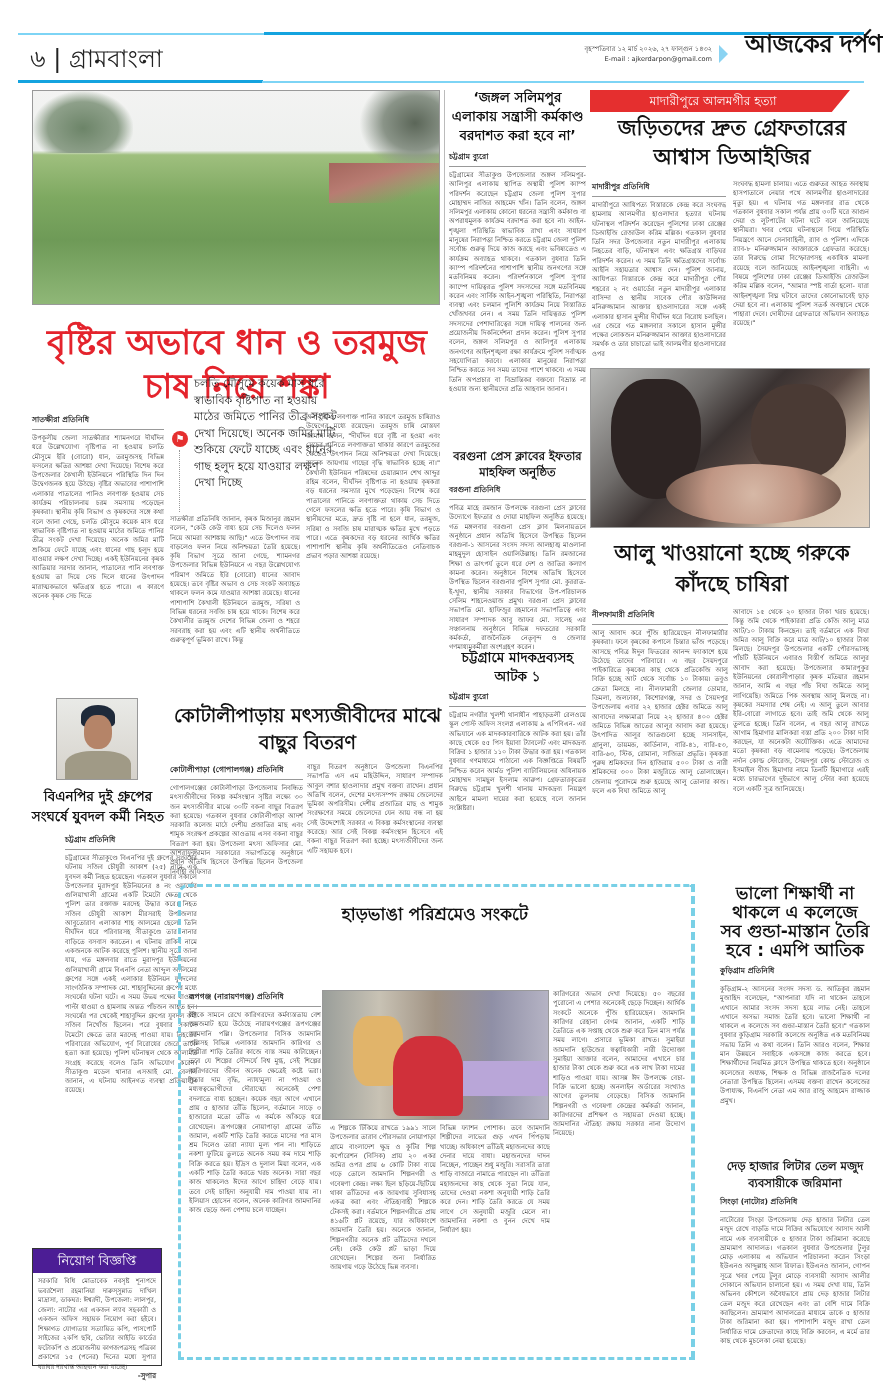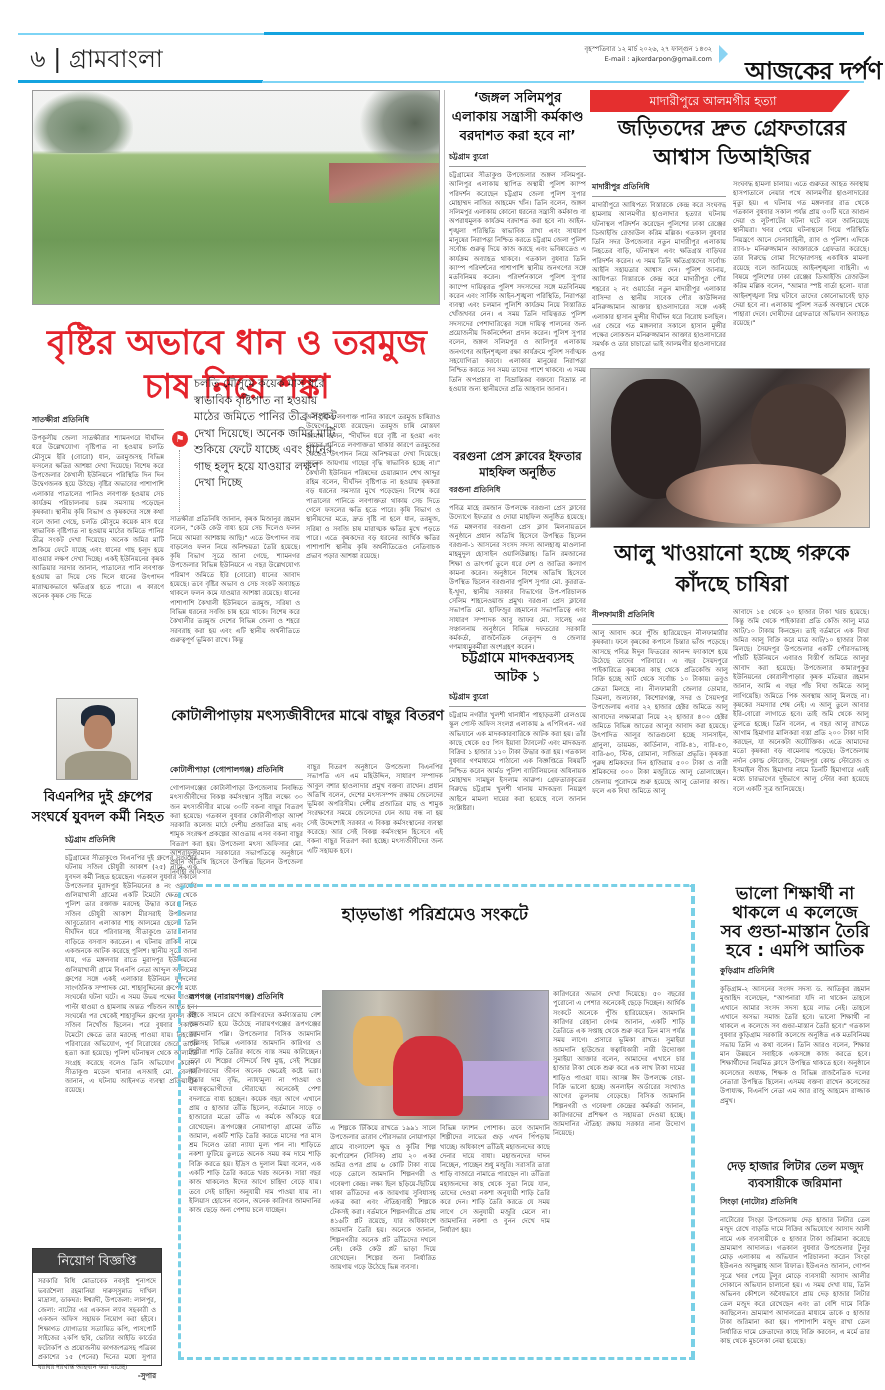--- a/index.html
+++ b/index.html
@@ -10,32 +10,32 @@
   .byline { font-size: 7.6px; font-weight: bold; color: #222; border-bottom: 1px solid #999; padding-bottom: 3px; margin-bottom: 4px; }
   .hl { font-family: "DejaVu Sans", sans-serif; color: #111; text-align: center; line-height: 1.15; font-weight: bold; }
   .photo { position: absolute; border: 1px solid #999; overflow: hidden; }
 
   
   .mast-top-line { position: absolute; top: 33px; height: 2px; background: #7dd4f5; }
   .mast-bot-line { position: absolute; top: 80px; height: 3px; }
   .page-no { position: absolute; left: 30px; top: 40px; font-size: 24px; color: #222; }
   .dateline { position: absolute; left: 562px; top: 44px; font-size: 6.6px; color: #333; text-align: right; width: 150px; line-height: 10px; }
   .arrow { position: absolute; left: 719px; top: 45px; width: 0; height: 0; border-top: 9px solid transparent; border-bottom: 9px solid transparent; border-left: 9px solid #8ad3f2; }
-  .brand { position: absolute; left: 745px; top: 52px; font-size: 24px; font-weight: bold; color: #111; letter-spacing: -0.5px; }
+  .brand { position: absolute; left: 745px; top: 25px; font-size: 24px; font-weight: bold; color: #111; letter-spacing: -0.5px; }
 
   .vrule { position: absolute; width: 1px; background: #bbb; }
 
   .redbar { position: absolute; left: 590px; top: 90px; width: 260px; height: 22px; background: #e52f2f; clip-path: polygon(0 0, 100% 0, 93% 100%, 0 100%); color: #fff; font-size: 12px; text-align: center; line-height: 22px; padding-right: 14px; }
   .quote-icon { position: absolute; left: 172px; top: 431px; width: 16px; height: 16px; border-radius: 50%; background: #e52f2f; color: #fff; font-size: 10px; text-align: center; line-height: 16px; }
   .pull { position: absolute; left: 194px; top: 376px; width: 148px; font-size: 11px; line-height: 16.5px; color: #222; }
   .dash-box { position: absolute; left: 178px; top: 884px; width: 515px; height: 475px; border: 3px dashed #79d0e6; border-right: none; border-bottom: none; border-radius: 10px 0 0 0; }
   .dash-right { position: absolute; left: 691px; top: 884px; width: 4px; height: 475px; border-left: 4px dashed #79d0e6; }
   .dash-bottom { position: absolute; left: 178px; top: 1357px; width: 517px; height: 3px; border-top: 3px dashed #79d0e6; }
   .ad-box { position: absolute; left: 32px; top: 1248px; width: 130px; height: 118px; border: 1px solid #333; }
-  .ad-head { background: #404040; color: #fff; font-size: 13px; text-align: center; height: 24px; line-height: 24px; }
+  .ad-head { background: #4c1d95; color: #fff; font-size: 13px; text-align: center; height: 24px; line-height: 24px; }
   .ad-body { padding: 4px 5px; font-size: 6.5px; line-height: 9.5px; color: #333; text-align: justify; }
   .ad-sign { text-align: right; font-weight: bold; font-size: 7px; }
 </style>
 </head>
 <body>
 
 <div class="mast-top-line" style="left:18px;width:250px;"></div>
 <div class="mast-top-line" style="left:264px;width:600px;top:32px;height:3px;background:#14a3df;"></div>
 <div class="page-no">
   <span>৬ |</span>
@@ -104,21 +104,21 @@
   <div style="position:absolute;left:75px;top:95px;width:175px;height:60px;border-radius:50%;background:radial-gradient(circle,#d6b8a6 0%,#c09684 50%,#6b5348 100%);"></div>
 </div>
 
 <div class="hl abs" style="left:592px;top:538px;width:280px;font-size:21px;line-height:31px;">আলু খাওয়ানো হচ্ছে গরুকে কাঁদছে চাষিরা</div>
 <div class="abs" style="left:592px;top:608px;width:136px;">
   <div class="byline">নীলফামারী প্রতিনিধি</div>
   <div class="txt" style="height:262px;">আলু আবাদ করে পুঁজি হারিয়েছেন নীলফামারীর কৃষকরা। ফলে কৃষকের কপালে চিন্তার ভাঁজ পড়েছে। আসছে পবিত্র ঈদুল ফিতরের আনন্দ ফ্যাকাশে হয়ে উঠেছে তাদের পরিবারে। এ বছর সৈয়দপুরে পাইকারিতে কৃষকের কাছ থেকে প্রতিকেজি আলু বিক্রি হচ্ছে আট থেকে সর্বোচ্চ ১০ টাকায়। তবুও ক্রেতা মিলছে না। নীলফামারী জেলার ডোমার, ডিমলা, জলঢাকা, কিশোরগঞ্জ, সদর ও সৈয়দপুর উপজেলায় এবার ২২ হাজার হেক্টর জমিতে আলু আবাদের লক্ষ্যমাত্রা নিয়ে ২২ হাজার ৪০০ হেক্টর জমিতে বিভিন্ন জাতের আলুর আবাদ করা হয়েছে। উৎপাদিত আলুর জাতগুলো হচ্ছে সানসাইন, গ্রানুলা, ডায়মন্ড, কার্ডিনাল, বারি-৪১, বারি-৫৩, বারি-৬৩, স্টিক, রোমানা, সাজিতা প্রভৃতি। কৃষকরা পুরুষ শ্রমিকদের দিন হাজিরায় ৫০০ টাকা ও নারী শ্রমিকদের ৩০০ টাকা মজুরিতে আলু তোলাচ্ছেন। জেলায় পুরোদমে শুরু হয়েছে আলু তোলার কাজ। ফলে এক বিঘা জমিতে আলু</div>
 </div>
 <div class="txt abs" style="left:733px;top:608px;width:136px;height:268px;">আবাদে ১৫ থেকে ২০ হাজার টাকা খরচ হয়েছে। কিন্তু জমি থেকে পাইকাররা প্রতি কেজি আলু মাত্র আট/১০ টাকায় কিনছেন। তাই বর্তমানে এক বিঘা জমির আলু বিক্রি করে মাত্র আট/১০ হাজার টাকা মিলছে। সৈয়দপুর উপজেলার একটি পৌরসভাসহ পাঁচটি ইউনিয়নে এবারও বিস্তীর্ণ জমিতে আলুর আবাদ করা হয়েছে। উপজেলার কামারপুকুর ইউনিয়নের কোরালীপাড়ার কৃষক মতিয়ার রহমান জানান, আমি এ বছর পাঁচ বিঘা জমিতে আলু লাগিয়েছি। জমিতে পিক অবস্থায় আলু মিলছে না। কৃষকের সমস্যার শেষ নেই। এ আলু তুলে আবার ইরি-বোরো লাগাতে হবে। তাই জমি থেকে আলু তুলতে হচ্ছে। তিনি বলেন, এ বছর আলু রাখতে আগাম হিমাগার মালিকরা বস্তা প্রতি ২০০ টাকা দাবি করছেন, যা অনেকটা অযৌক্তিক। এতে আমাদের মতো কৃষকরা বড় বামেলায় পড়েছে। উপজেলায় নর্দান কোল্ড স্টোরেজ, সৈয়দপুর কোল্ড স্টোরেজ ও ইসমাইল বীজ হিমাগার নামে তিনটি হিমাগারে এরই মধ্যে চারভাগের দুইভাগে আলু স্টোর করা হয়েছে বলে একটি সূত্র জানিয়েছে।</div>
 
-<div class="hl abs" style="left:170px;top:702px;width:275px;font-size:14px;line-height:27px;">কোটালীপাড়ায় মৎস্যজীবীদের মাঝে বাছুর বিতরণ</div>
+<div class="hl abs" style="left:170px;top:702px;width:275px;font-size:19px;line-height:27px;">কোটালীপাড়ায় মৎস্যজীবীদের মাঝে বাছুর বিতরণ</div>
 <div class="abs" style="left:170px;top:763px;width:133px;">
   <div class="byline">কোটালীপাড়া (গোপালগঞ্জ) প্রতিনিধি</div>
   <div class="txt" style="height:96px;">গোপালগঞ্জের কোটালীপাড়া উপজেলায় নিবন্ধিত মৎস্যজীবীদের বিকল্প কর্মসংস্থান সৃষ্টির লক্ষ্যে ৩০ জন মৎস্যজীবীর মাঝে ৩০টি বকনা বাছুর বিতরণ করা হয়েছে। গতকাল বুধবার কোটালীপাড়া আদর্শ সরকারি কলেজ মাঠে দেশীয় প্রজাতির মাছ এবং শামুক সংরক্ষণ প্রকল্পের আওতায় এসব বকনা বাছুর বিতরণ করা হয়। উপজেলা মৎস্য অফিসার মো. আশরাফুজ্জামান সরকারের সভাপতিত্বে অনুষ্ঠানে প্রধান অতিথি হিসেবে উপস্থিত ছিলেন উপজেলা নির্বাহী অফিসার</div>
 </div>
 <div class="txt abs" style="left:307px;top:763px;width:136px;height:100px;">বাছুর বিতরণ অনুষ্ঠানে উপজেলা বিএনপির সভাপতি এস এম মহিউদ্দিন, সাধারণ সম্পাদক আবুল বশার হাওলাদার প্রমুখ বক্তব্য রাখেন। প্রধান অতিথি বলেন, দেশের মৎস্যসম্পদ রক্ষায় জেলেদের ভূমিকা অপরিসীম। দেশীয় প্রজাতির মাছ ও শামুক সংরক্ষণের সময়ে জেলেদের যেন আয় বন্ধ না হয় সেই উদ্দেশ্যেই সরকার এ বিকল্প কর্মসংস্থানের ব্যবস্থা করেছে। আর সেই বিকল্প কর্মসংস্থান হিসেবে এই বকনা বাছুর বিতরণ করা হচ্ছে। মৎস্যজীবীদের জন্য এটি সহায়ক হবে।</div>
 
 <div class="photo" style="left:56px;top:698px;width:82px;height:82px;background:linear-gradient(180deg,#e9eae7 0%,#d6d2cb 100%);">
   <div style="position:absolute;left:24px;top:6px;width:34px;height:22px;border-radius:50% 50% 20% 20%;background:#1f2a3a;"></div>
   <div style="position:absolute;left:27px;top:16px;width:28px;height:34px;border-radius:45%;background:#b58468;"></div>
   <div style="position:absolute;left:8px;top:52px;width:66px;height:32px;border-radius:40% 40% 0 0;background:#a09a86;"></div>

